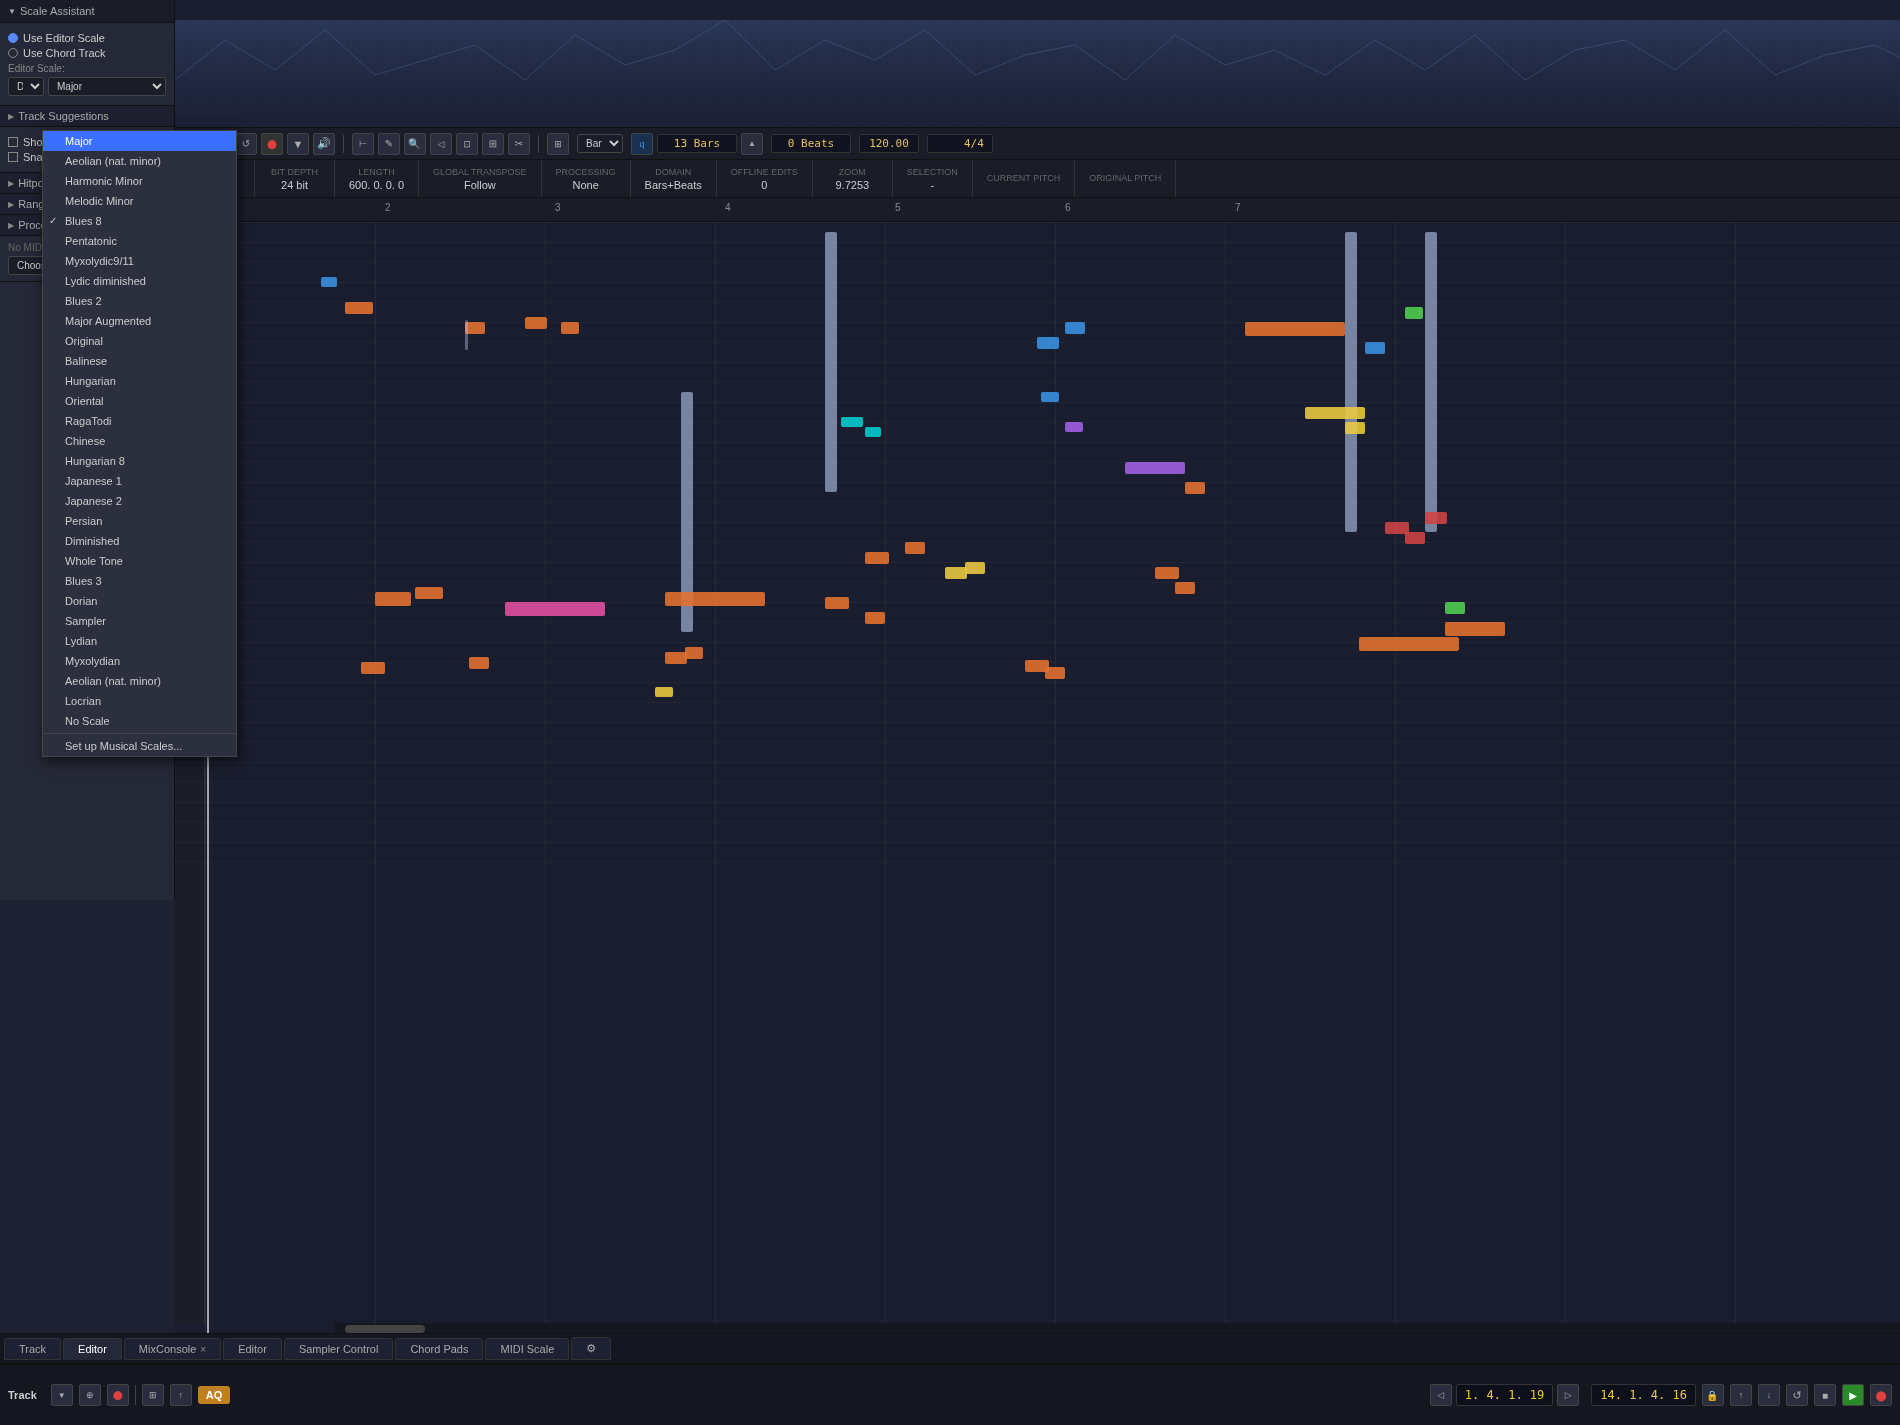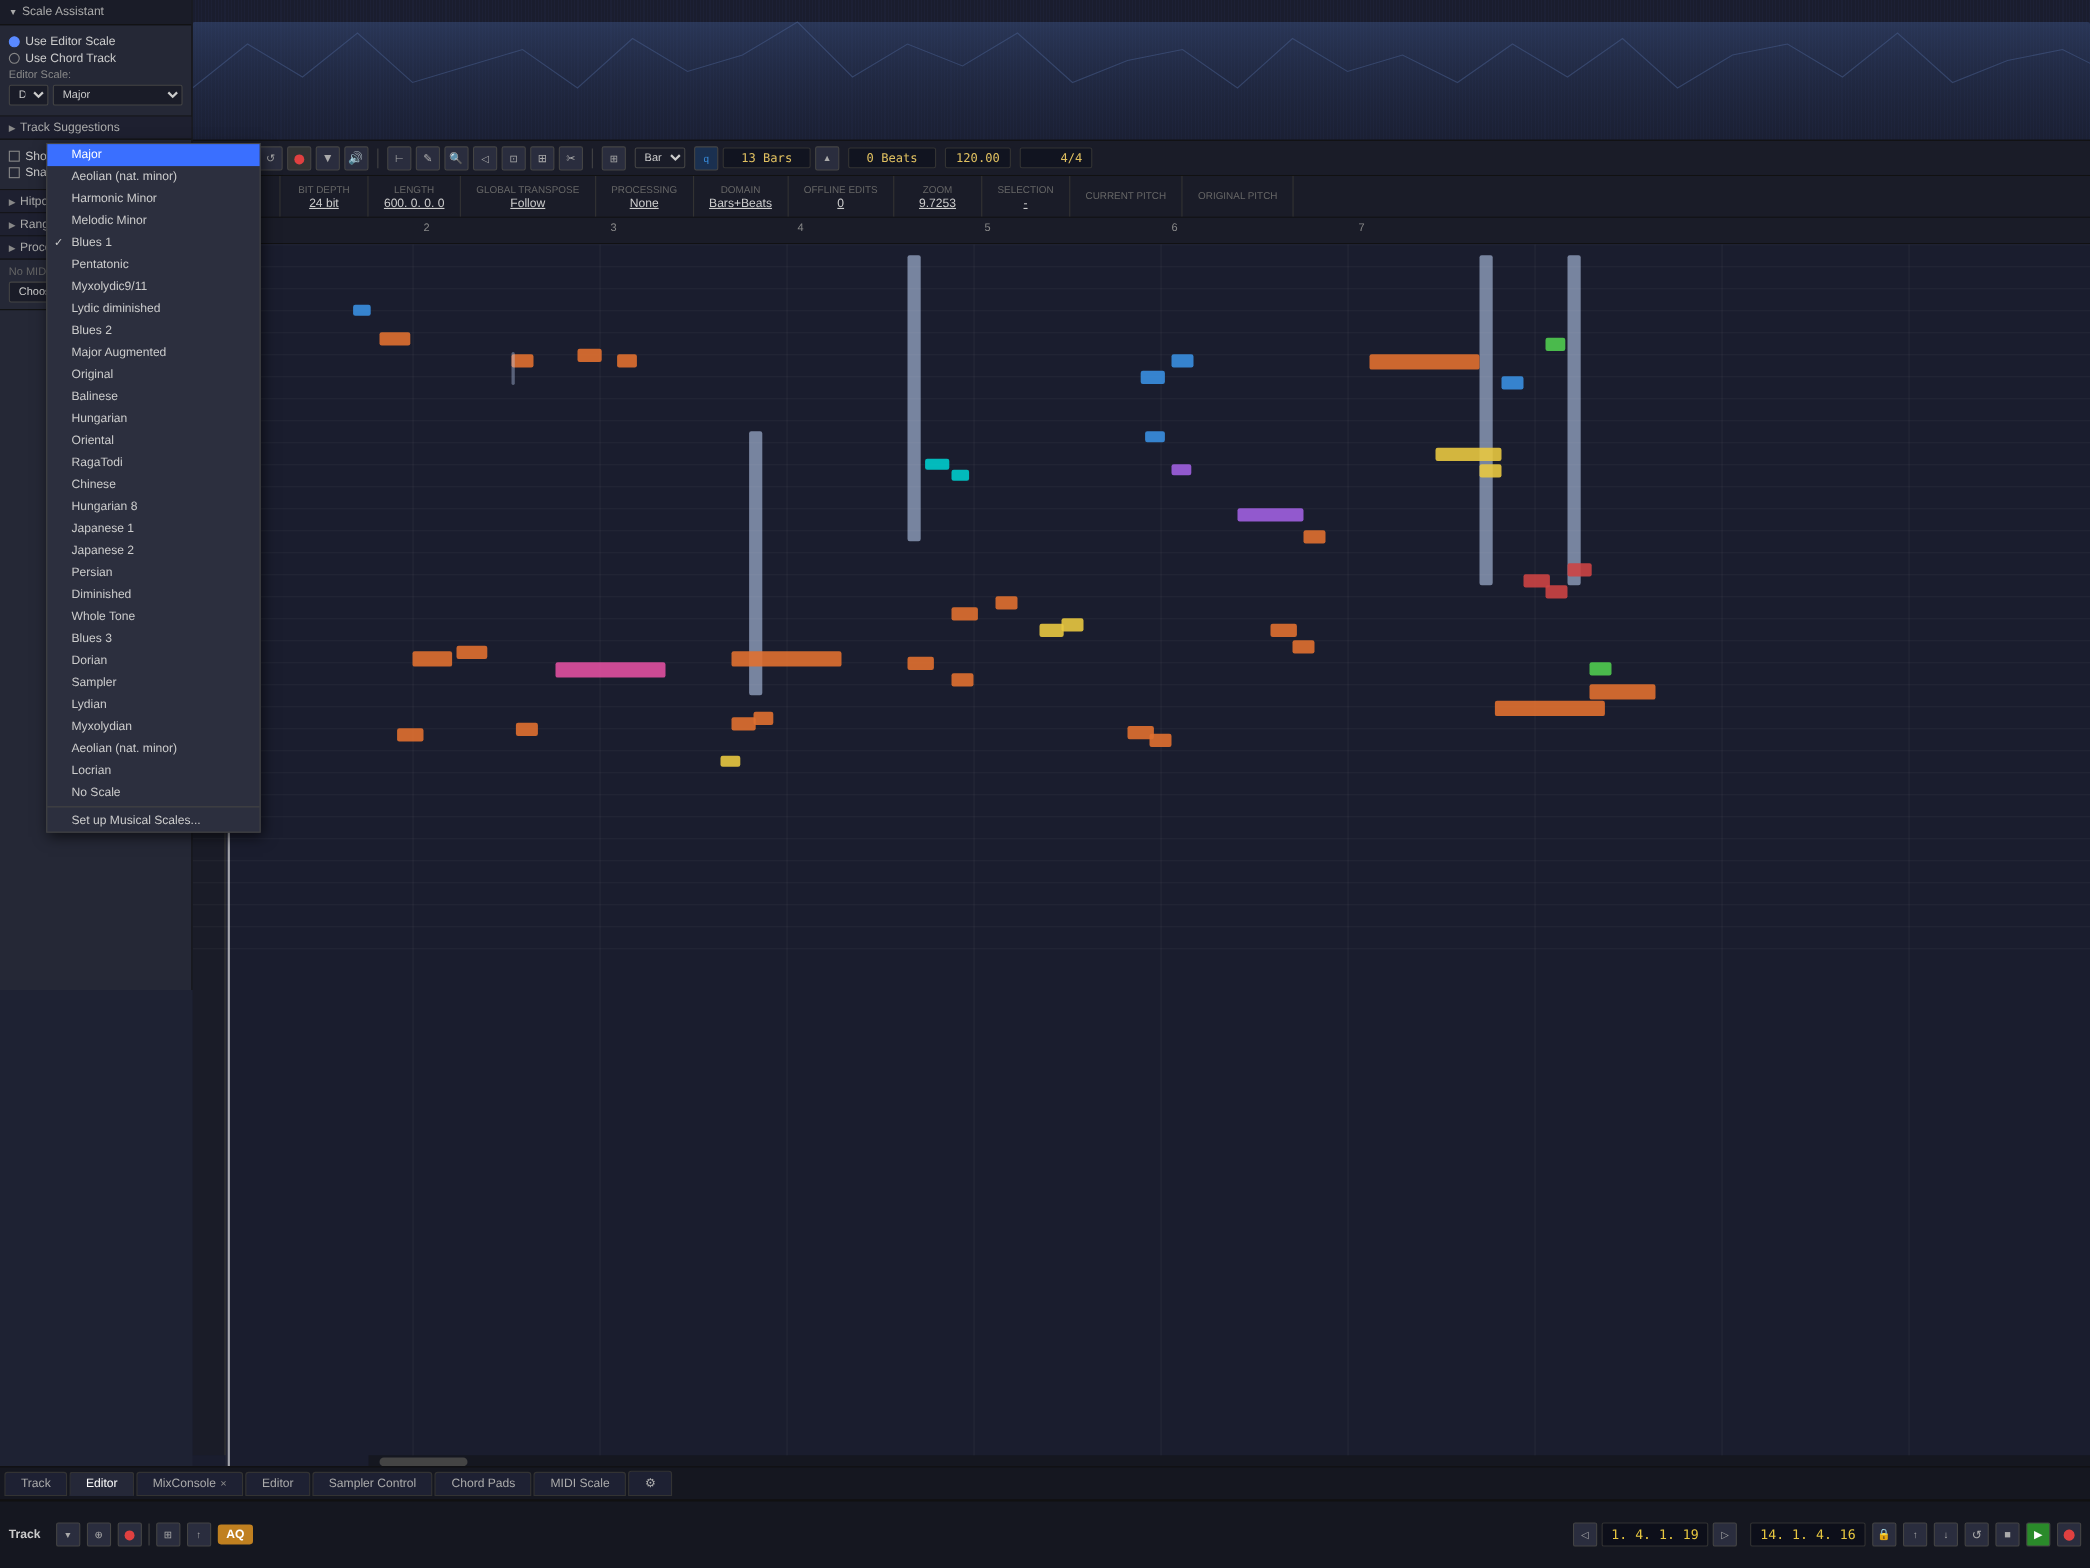--- a/index.html
+++ b/index.html
@@ -266,21 +266,20 @@
     .info-cell-label {
       font-size: 9px;
       color: #666;
       text-transform: uppercase;
     }
 
     .info-cell-value {
       font-size: 11px;
       color: #ccc;
       margin-top: 2px;
-      text-decoration: underline;
     }
 
     
     .waveform-bg {
       position: absolute;
       top: 0; left: 0; right: 0; bottom: 0;
       opacity: 0.15;
       background: repeating-linear-gradient(
         90deg,
         transparent 0px,
@@ -449,21 +448,21 @@
       </select>
     </div>
   </div>
 </div>
 
 <div class="dropdown-menu" id="dropdown-menu">
 <div class="dropdown-item active">Major</div>
     <div class="dropdown-item">Aeolian (nat. minor)</div>
     <div class="dropdown-item">Harmonic Minor</div>
     <div class="dropdown-item">Melodic Minor</div>
-    <div class="dropdown-item checked">Blues 1</div>
+    <div class="dropdown-item checked">Blues 8</div>
     <div class="dropdown-item">Pentatonic</div>
     <div class="dropdown-item">Myxolydic9/11</div>
     <div class="dropdown-item">Lydic diminished</div>
     <div class="dropdown-item">Blues 2</div>
     <div class="dropdown-item">Major Augmented</div>
     <div class="dropdown-item">Original</div>
     <div class="dropdown-item">Balinese</div>
     <div class="dropdown-item">Hungarian</div>
     <div class="dropdown-item">Oriental</div>
     <div class="dropdown-item">RagaTodi</div>

